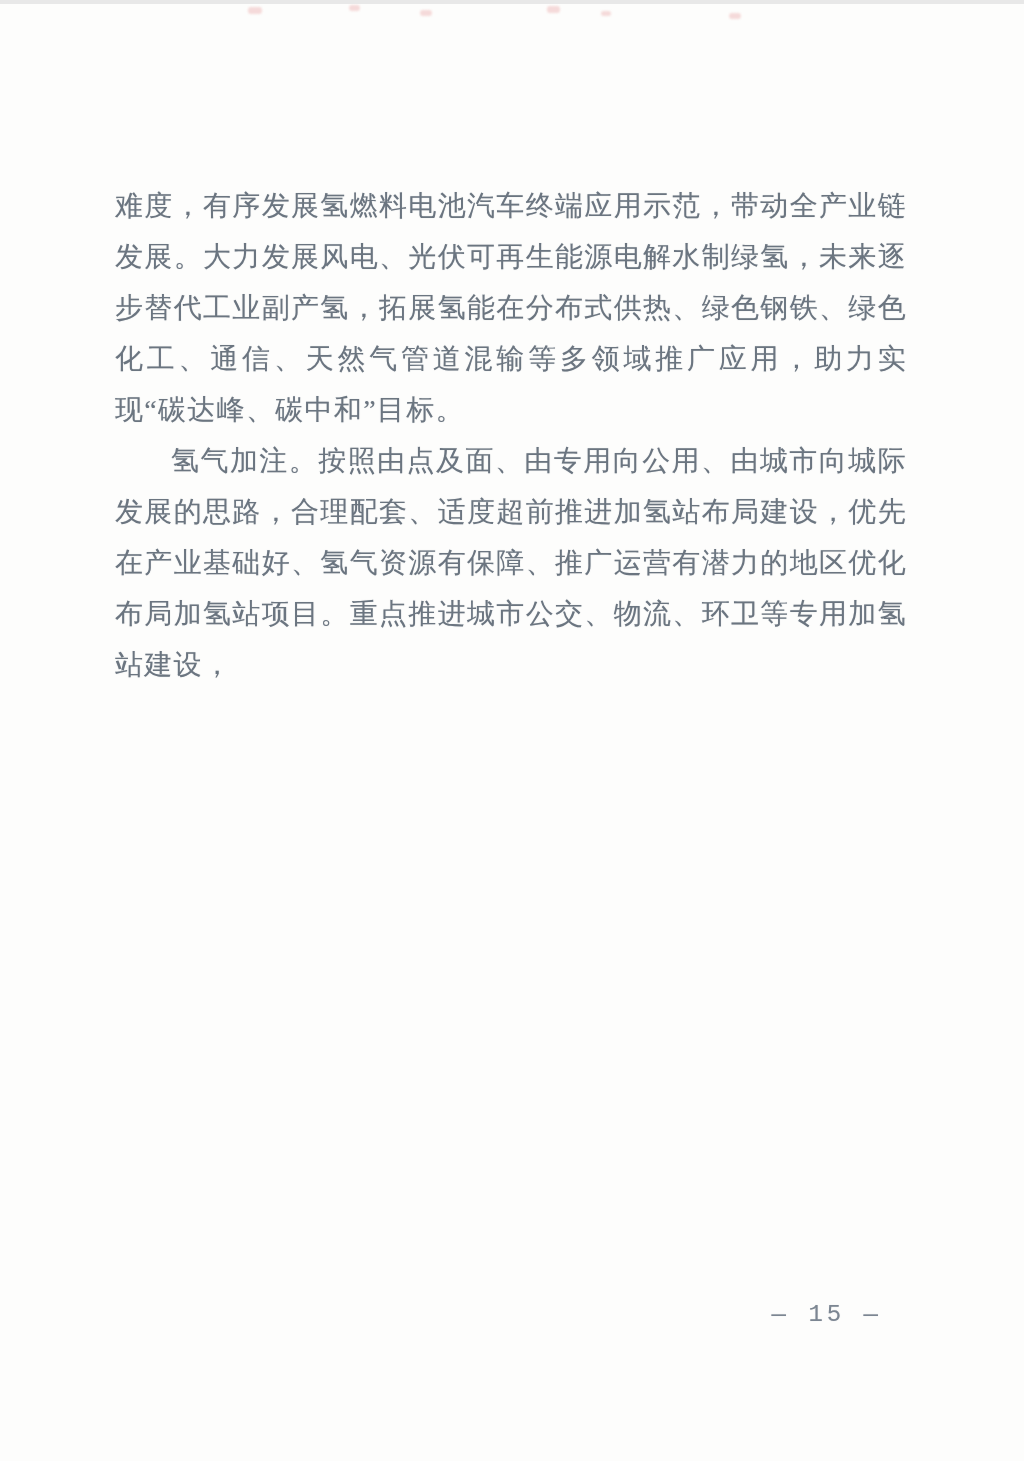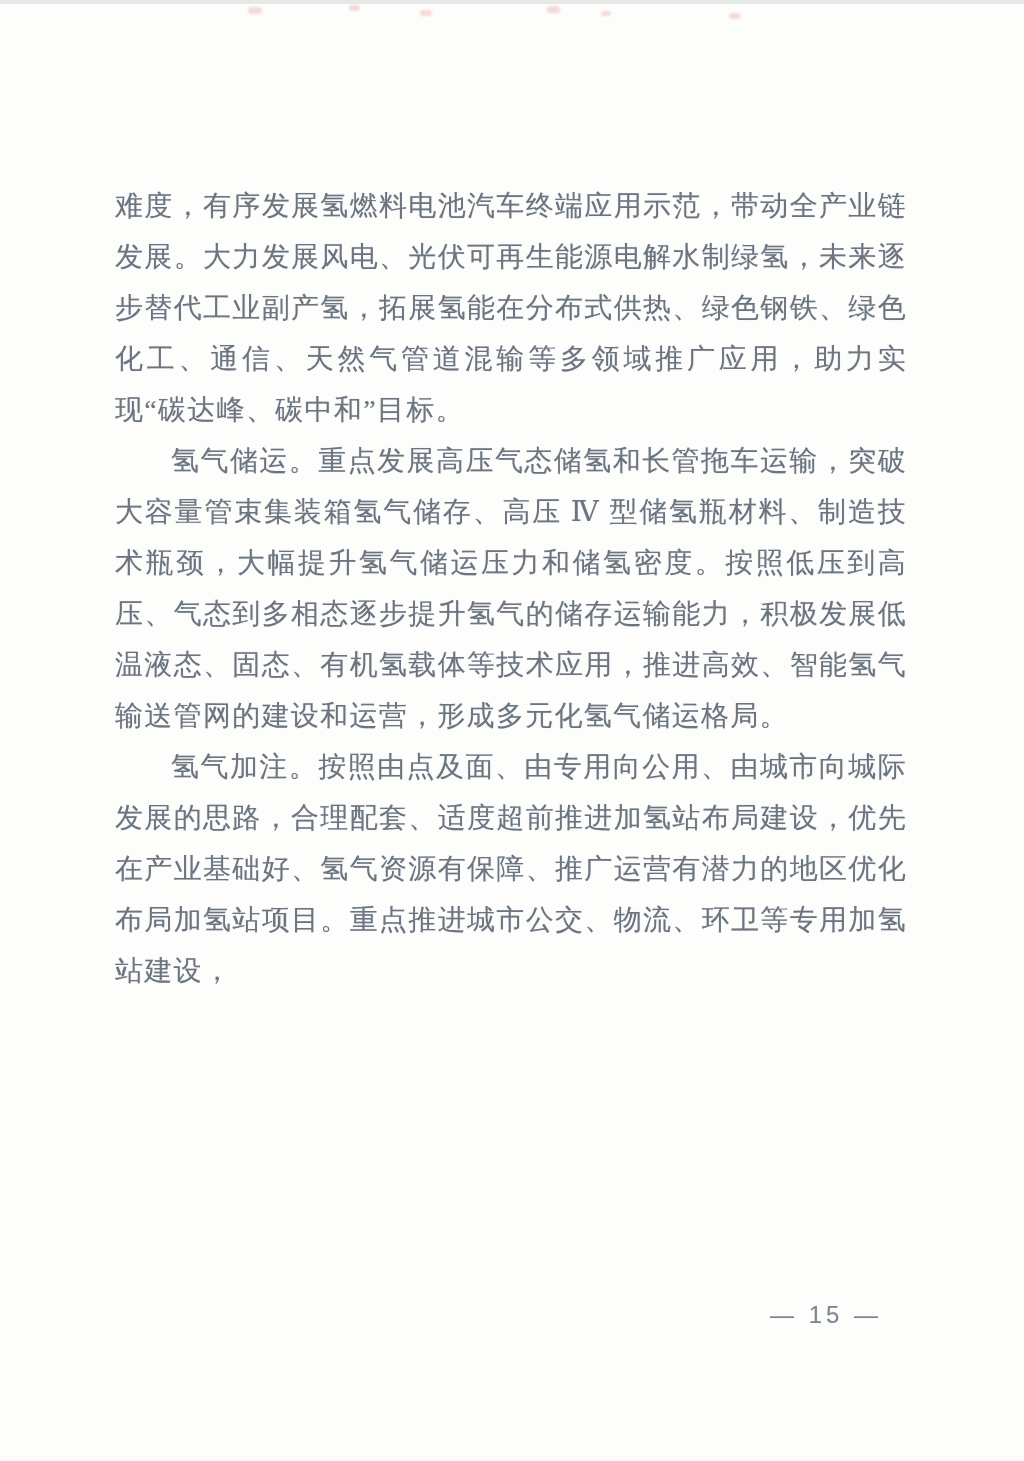--- a/index.html
+++ b/index.html
@@ -45,38 +45,37 @@
   .footer {
     position: absolute;
     top: 1297px;
     left: 0;
     right: 142px;
     text-align: right;
     font-size: 24px;
     letter-spacing: 4px;
     color: #7c8692;
     text-shadow: 0 0 1px rgba(124, 134, 146, 0.3);
-    font-family: Liberation Sans, sans-serif;
+    font-family: Liberation Mono, monospace;
   }
 </style>
 </head>
 <body>
 
 <div class="page">
 
   <div>
     <span class="artifact a1"></span>
     <span class="artifact a2"></span>
     <span class="artifact a3"></span>
     <span class="artifact a4"></span>
     <span class="artifact a5"></span>
     <span class="artifact a6"></span>
   </div>
 
   <div class="body-text">
     <p class="para no-indent">难度，有序发展氢燃料电池汽车终端应用示范，带动全产业链发展。大力发展风电、光伏可再生能源电解水制绿氢，未来逐步替代工业副产氢，拓展氢能在分布式供热、绿色钢铁、绿色化工、通信、天然气管道混输等多领域推广应用，助力实现“碳达峰、碳中和”目标。</p>
-    <p class="para">氢气储运。重点发展高压气态储氢和长管拖车运输，突破大容量管束集装箱氢气储存、高压 Ⅳ 型储氢瓶材料、制造技术瓶颈，大幅提升氢气储运压力和储氢密度。按照低压到高压、气态到多相态逐步提升氢气的储存运输能力，积极发展低温液态、固态、有机氢载体等技术应用，推进高效、智能氢气输送管网的建设和运营，形成多元化氢气储运格局。</p>
     <p class="para">氢气加注。按照由点及面、由专用向公用、由城市向城际发展的思路，合理配套、适度超前推进加氢站布局建设，优先在产业基础好、氢气资源有保障、推广运营有潜力的地区优化布局加氢站项目。重点推进城市公交、物流、环卫等专用加氢站建设，</p>
   </div>
 
   <div class="footer">— 15 —</div>
 
 </div>
 
 </body></html>

